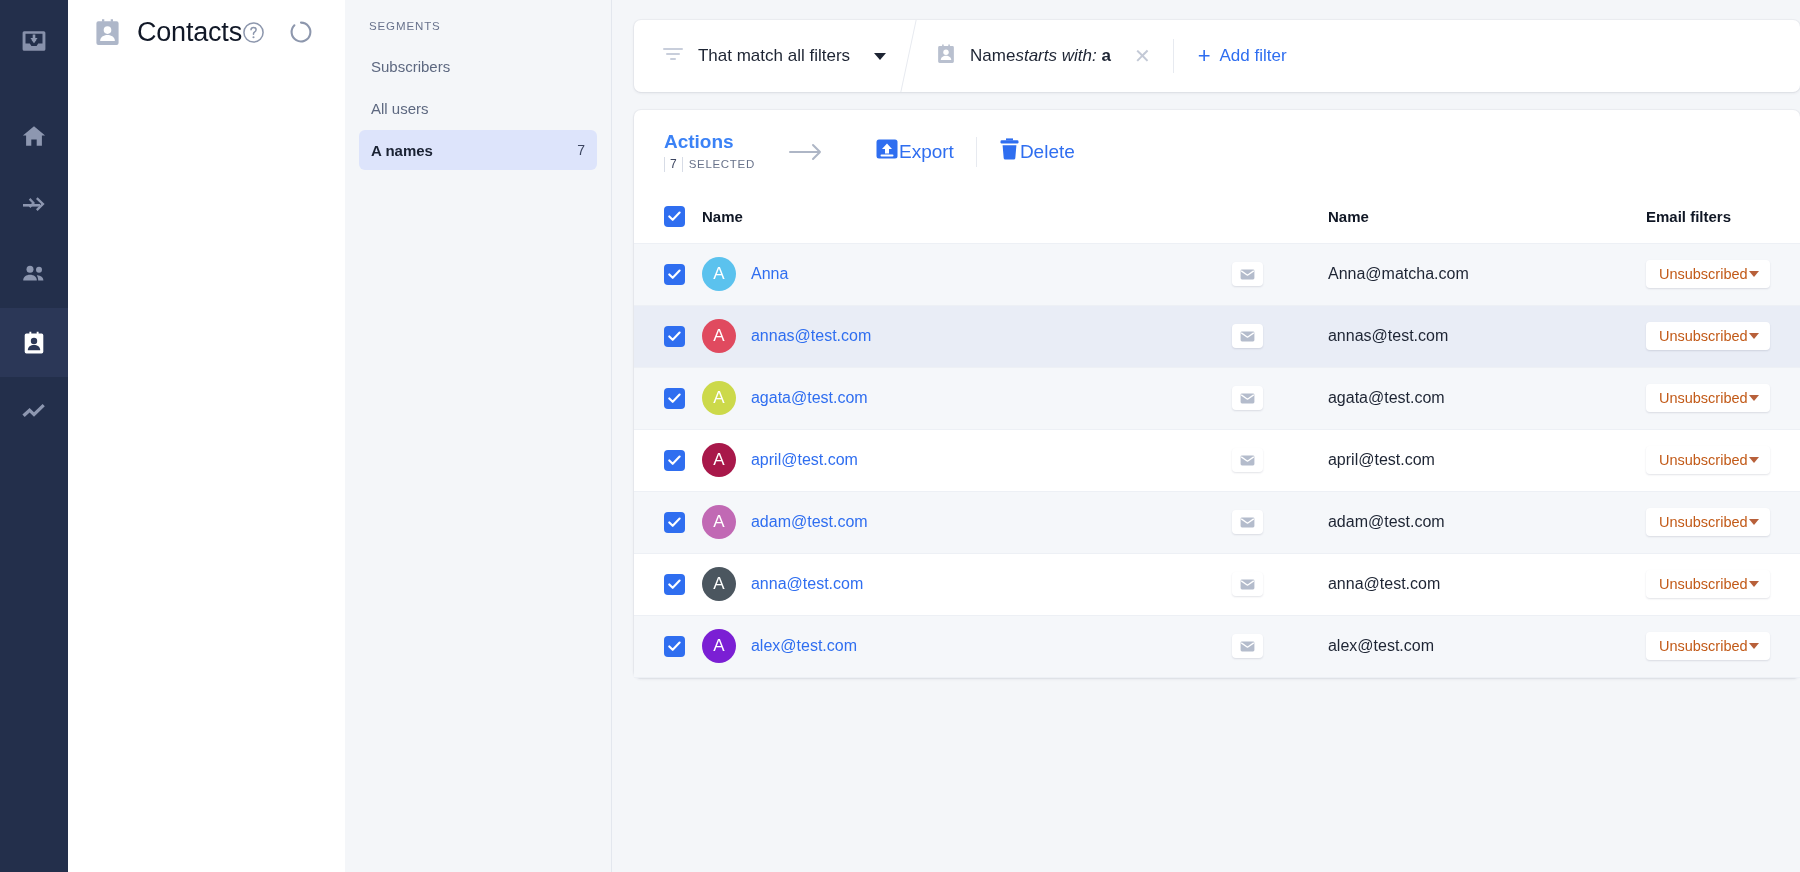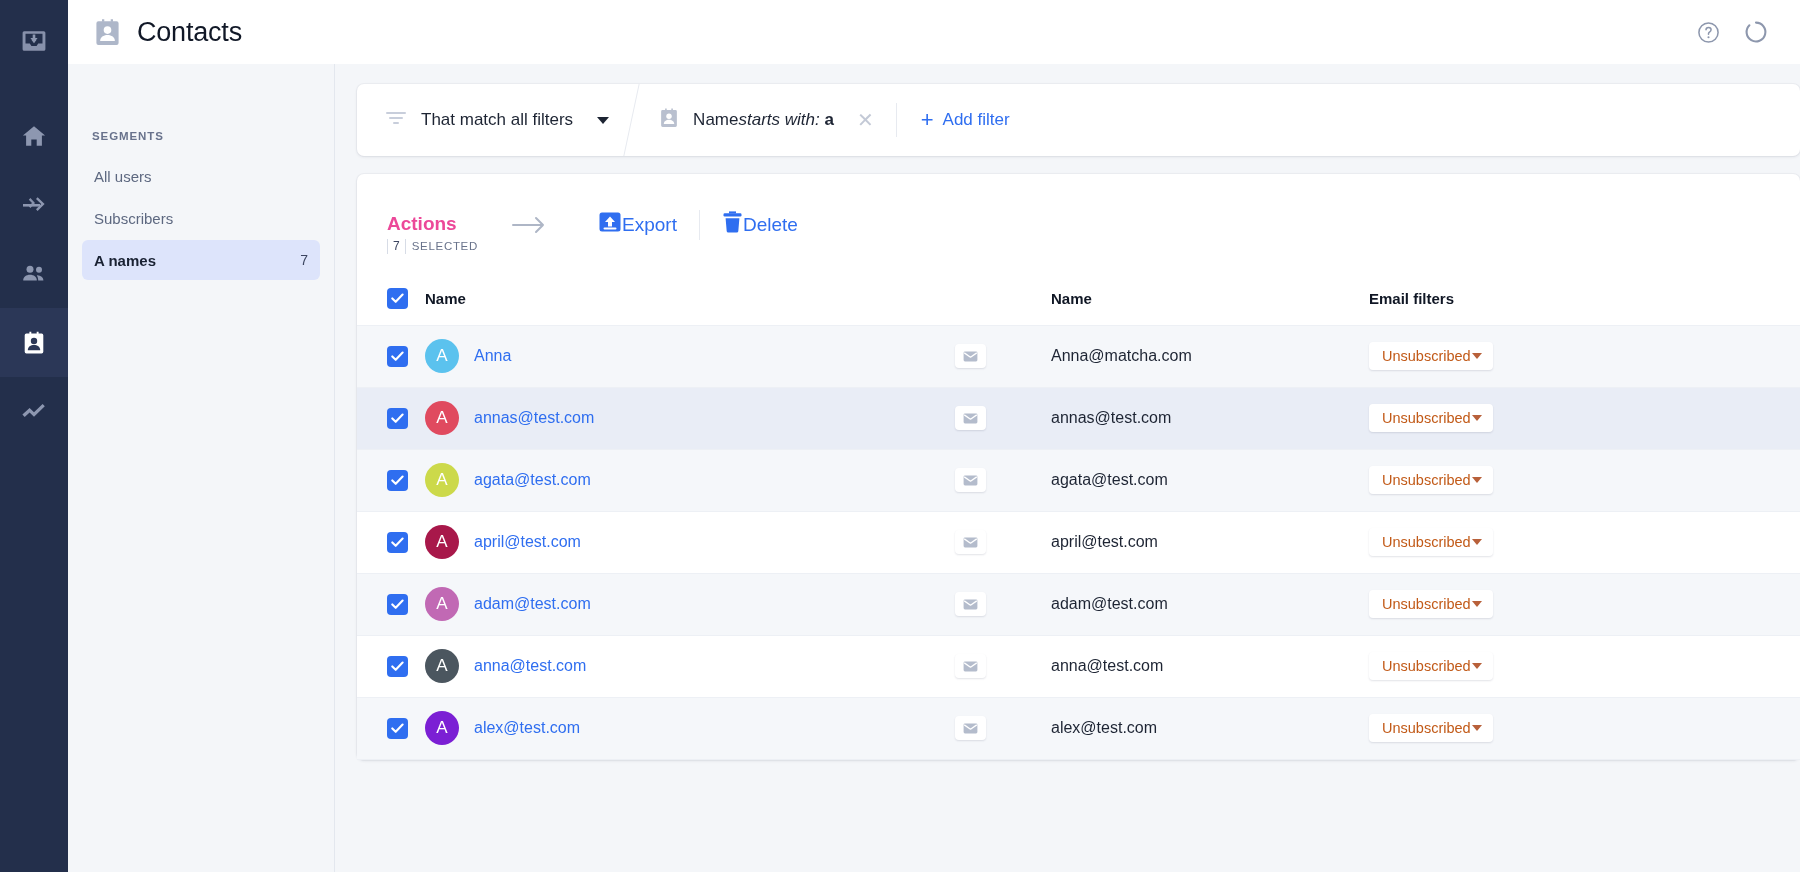--- a/index.html
+++ b/index.html
@@ -23,21 +23,21 @@
     display: flex; align-items: center; justify-content: center;
     position: relative;
   }
   .rail-item svg { display: block; }
   .rail-item .glyph { fill: #8d97b0; }
   .rail-item.active { background: #2b3757; }
   .rail-item.active .glyph { fill: #ffffff; }
   .rail-sep { height: 26px; }
 
   
-  .right { flex: 1; display: flex; flex-direction: column; min-width: 0; }
+  .right { flex: 1; display: flex; flex-direction: row; min-width: 0; }
 
   
   .header {
     height: 64px; flex: 0 0 64px;
     background: #ffffff;
     display: flex; align-items: center;
     padding: 0 24px 0 24px;
     position: relative; z-index: 5;
   }
   .header-left { display: flex; align-items: center; gap: 14px; }
@@ -56,22 +56,22 @@
   .body { flex: 1; display: flex; min-height: 0; background: #ffffff; }
 
   
   .segments {
     width: 267px; flex: 0 0 267px;
     background: #f4f6f9;
     border-right: 1px solid #e3e7ee;
     padding: 20px 14px 0 14px;
   }
   .segments-title {
-    font-size: 11.5px; font-weight: 700; letter-spacing: 0.9px;
-    color: #68728c; padding: 0 10px 4px 10px; margin-bottom: 10px; margin-top: 46px;
+    font-size: 11.5px; font-weight: 400; letter-spacing: 0.9px;
+    color: #68728c; padding: 0 10px 4px 10px; margin-bottom: 10px;
   }
   .seg-item {
     display: flex; align-items: center;
     height: 40px; padding: 0 12px;
     border-radius: 6px;
     font-size: 15px; color: #5d6880;
     cursor: pointer; margin-bottom: 2px;
   }
   .seg-item.active {
     background: #dde4fb; color: #1a2233; font-weight: 700;
@@ -130,21 +130,21 @@
     box-shadow: 0 1px 3px rgba(30,40,70,0.10), 0 0 0 1px rgba(30,40,70,0.03);
     margin-top: 18px;
   }
 
   
   .actions {
     display: flex; align-items: center;
     padding: 22px 0 20px 30px;
   }
   .actions-title { display: flex; flex-direction: column; }
-  .actions-h { font-size: 19px; font-weight: 700; color: #ec4899; line-height: 1.05; margin-top: 18px; }
+  .actions-h { font-size: 19px; font-weight: 700; color: #3b82f6; line-height: 1.05; }
   .actions-sub { display: flex; align-items: center; gap: 6px; margin-top: 5px; }
   .sel-num {
     font-size: 12px; color: #3c4560; font-weight: 400;
     border-left: 1px solid #d7dce6; border-right: 1px solid #d7dce6;
     padding: 0 5px; line-height: 1.25;
   }
   .sel-txt { font-size: 11.5px; letter-spacing: 0.7px; color: #6a7competitor; }
   .sel-txt { color: #69738b; }
   .act-arrow { margin: 0 30px 0 34px; display: flex; align-items: center; }
   .act-btn {
@@ -304,25 +304,25 @@
           </svg>
         </span>
       </div>
     </header>
 
     <div class="body">
 
       <aside class="segments">
         <div class="segments-title">SEGMENTS</div>
         <div class="seg-item">
-          <span>All users</span>
+          <span>Subscribers</span>
           <span class="seg-count"></span>
         </div>
         <div class="seg-item">
-          <span>Subscribers</span>
+          <span>All users</span>
           <span class="seg-count"></span>
         </div>
         <div class="seg-item active">
           <span>A names</span>
           <span class="seg-count">7</span>
         </div>
       </aside>
 
       <main class="main">
 

